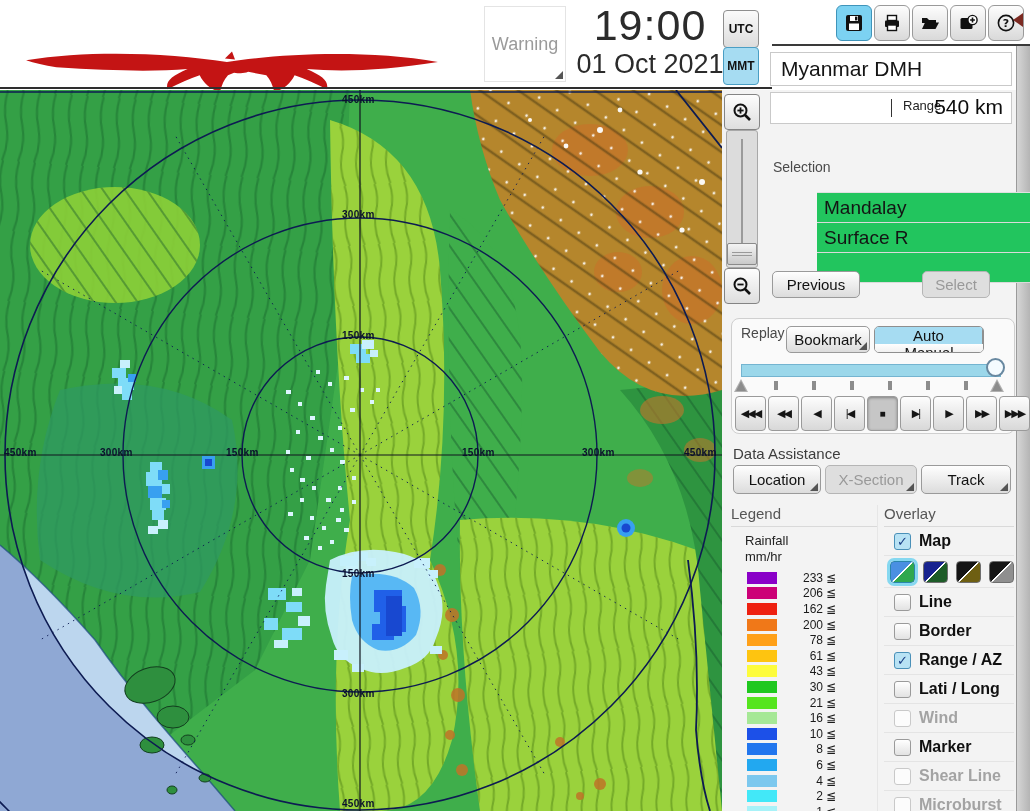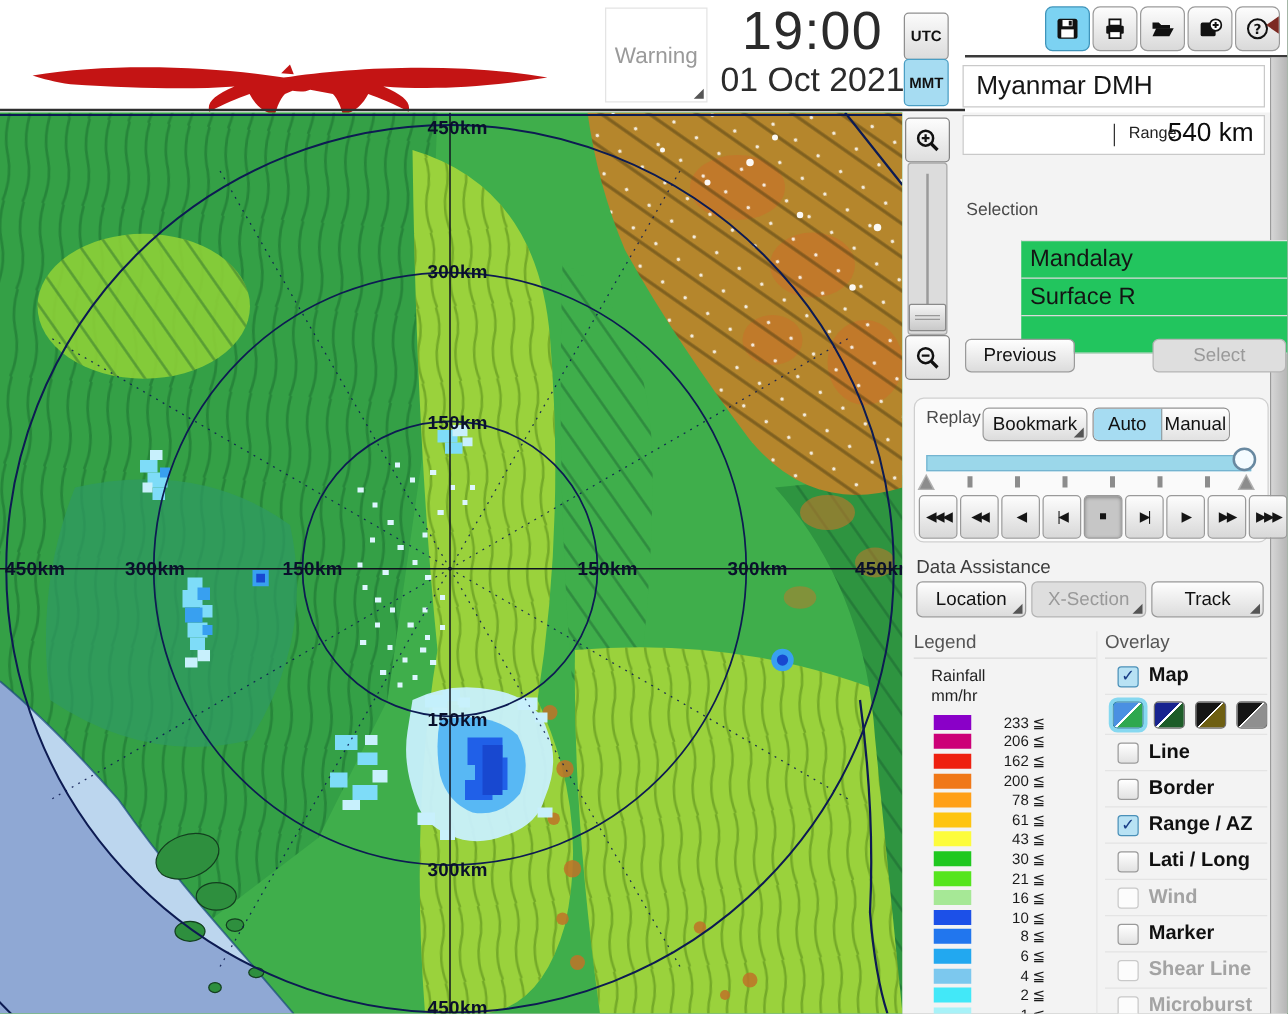--- a/index.html
+++ b/index.html
@@ -29,21 +29,21 @@
           background:linear-gradient(#fbfbfb,#dcdcdc);}
   .tz-btn.sel{background:#a6dcf2;border-color:#4a9ec4;}
   .toolbar{position:absolute;left:836px;top:5px;display:flex;gap:2px;}
   .tool-btn{width:34px;height:34px;border:1px solid #9a9a9a;border-radius:6px;
             background:linear-gradient(#fdfdfd,#d9d9d9);display:flex;align-items:center;justify-content:center;}
   .tool-btn.sel{background:#7cd2f2;border-color:#3f94ba;}
   .collapse-tri{position:absolute;left:1013px;top:13px;width:0;height:0;border-top:7px solid transparent;
                 border-bottom:7px solid transparent;border-right:10px solid #7c2a22;}
   
   .map{position:absolute;left:0;top:90px;width:722px;height:721px;overflow:hidden;background:#3fae4b;}
-  .ringlab{position:absolute;font-size:15px;font-weight:600;color:#0a102c;letter-spacing:.3px;white-space:nowrap;}
+  .ringlab{position:absolute;font-size:10px;font-weight:600;color:#0a102c;letter-spacing:.3px;white-space:nowrap;}
   
   .panel-bg{position:absolute;left:722px;top:90px;width:308px;height:721px;background:#f3f3f3;}
   .right-strip{position:absolute;left:1016px;top:46px;width:14px;height:765px;
                background:linear-gradient(90deg,#d6d6d6,#b2b2b2);border-left:1px solid #9a9a9a;}
   .zoom-btn{position:absolute;left:724px;width:34px;height:34px;border:1px solid #848484;border-radius:4px;
             background:linear-gradient(#fdfdfd,#dedede);display:flex;align-items:center;justify-content:center;}
   .zoom-track{position:absolute;left:726px;top:130px;width:30px;height:136px;background:#dcdcdc;
               border:1px solid #a8a8a8;border-radius:3px;}
   .zoom-groove{position:absolute;left:14px;top:8px;width:2px;height:118px;background:#9a9a9a;}
   .zoom-handle{position:absolute;left:0px;top:112px;width:28px;height:20px;border:1px solid #8a8a8a;
@@ -63,28 +63,28 @@
   .sel-row{position:relative;height:29px;border-bottom:1px solid #dadada;display:flex;align-items:center;}
   .sel-text{padding-left:7px;font-size:19px;font-weight:500;color:#141414;flex:1;}
   .dd-btn{width:18px;height:19px;margin-right:4px;border:1px solid #8f8f8f;border-radius:3px;
           background:linear-gradient(#fbfbfb,#d8d8d8);font-size:7px;display:flex;align-items:center;
           justify-content:center;color:#222;}
   .btn{border:1px solid #9a9a9a;border-radius:5px;background:linear-gradient(#fefefe,#dcdcdc);
        font-size:15px;color:#111;display:flex;align-items:center;justify-content:center;position:absolute;
        box-sizing:border-box;}
   .btn.disabled{background:#dedede;color:#999;border-color:#b5b5b5;}
   .prev-btn{left:772px;top:271px;width:88px;height:27px;}
-  .select-btn{left:922px;top:271px;width:107px;height:27px;}
+  .select-btn{left:922px;top:271px;width:68px;height:27px;}
   
   .replay-box{position:absolute;left:731px;top:318px;width:284px;height:116px;background:#fafafa;
               border:1px solid #cfcfcf;border-radius:8px;box-sizing:border-box;}
   .replay-label{position:absolute;left:9px;top:6px;font-size:14px;color:#4a4a4a;}
   .bookmark-btn{left:54px;top:7px;width:84px;height:27px;position:absolute;}
   .seg{position:absolute;left:142px;top:7px;width:110px;height:27px;display:flex;border:1px solid #8f8f8f;
-       border-radius:5px;overflow:hidden;box-sizing:border-box;}
+       border-radius:5px;overflow:hidden;box-sizing:border-box;flex-direction:column;}
   .seg-btn{flex:1;display:flex;align-items:center;justify-content:center;font-size:15px;
            background:linear-gradient(#fefefe,#e2e2e2);}
   .seg-btn.sel{background:#a6dcf2;border-right:1px solid #8f8f8f;}
   .rp-track{position:absolute;left:9px;top:45px;width:258px;height:11px;background:#9bd7ea;
             border:1px solid #74b4d0;}
   .rp-handle{position:absolute;left:254px;top:39px;width:19px;height:19px;border-radius:50%;
              background:#f4fbff;border:2px solid #6888a0;box-sizing:border-box;}
   .rp-tick{position:absolute;top:62px;width:4px;height:9px;background:#8c8c8c;}
   .rp-tri{position:absolute;top:60px;width:0;height:0;border-left:7px solid transparent;
           border-right:7px solid transparent;border-bottom:13px solid #b0b0b0;}

